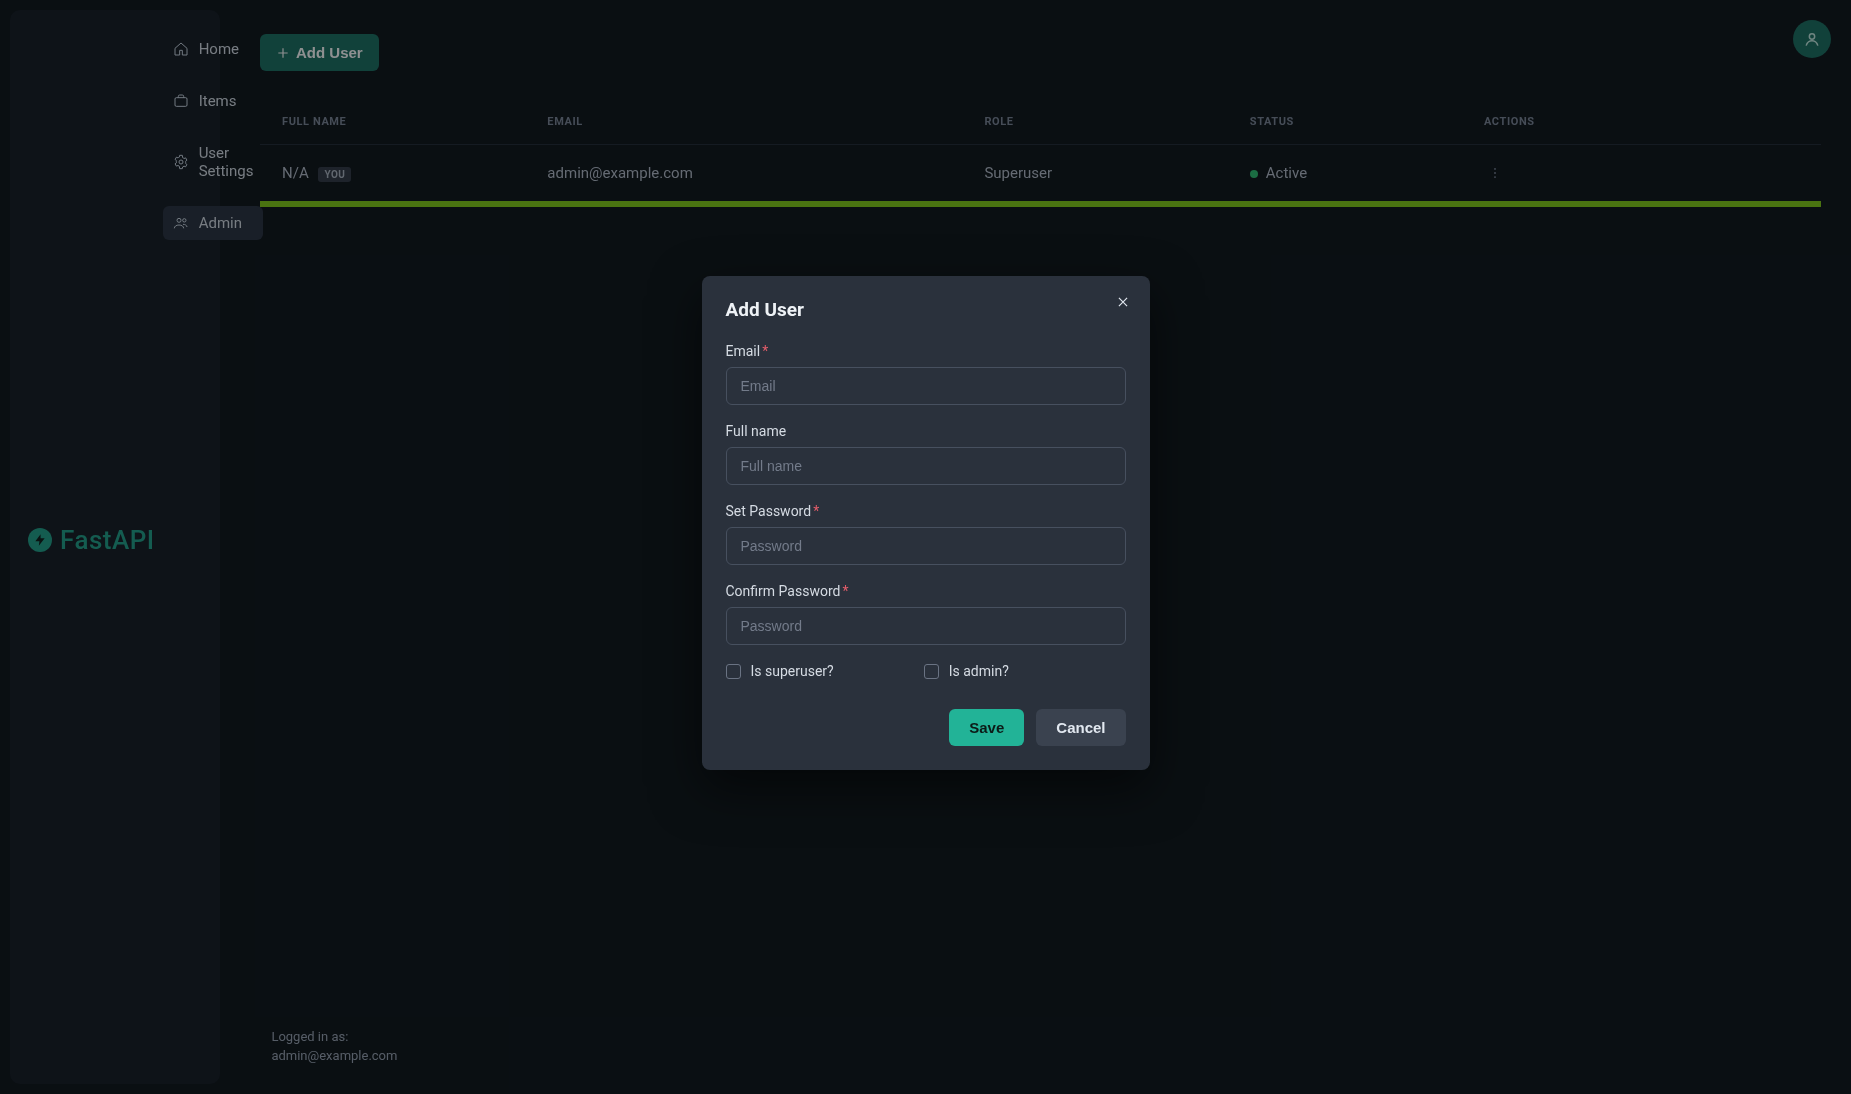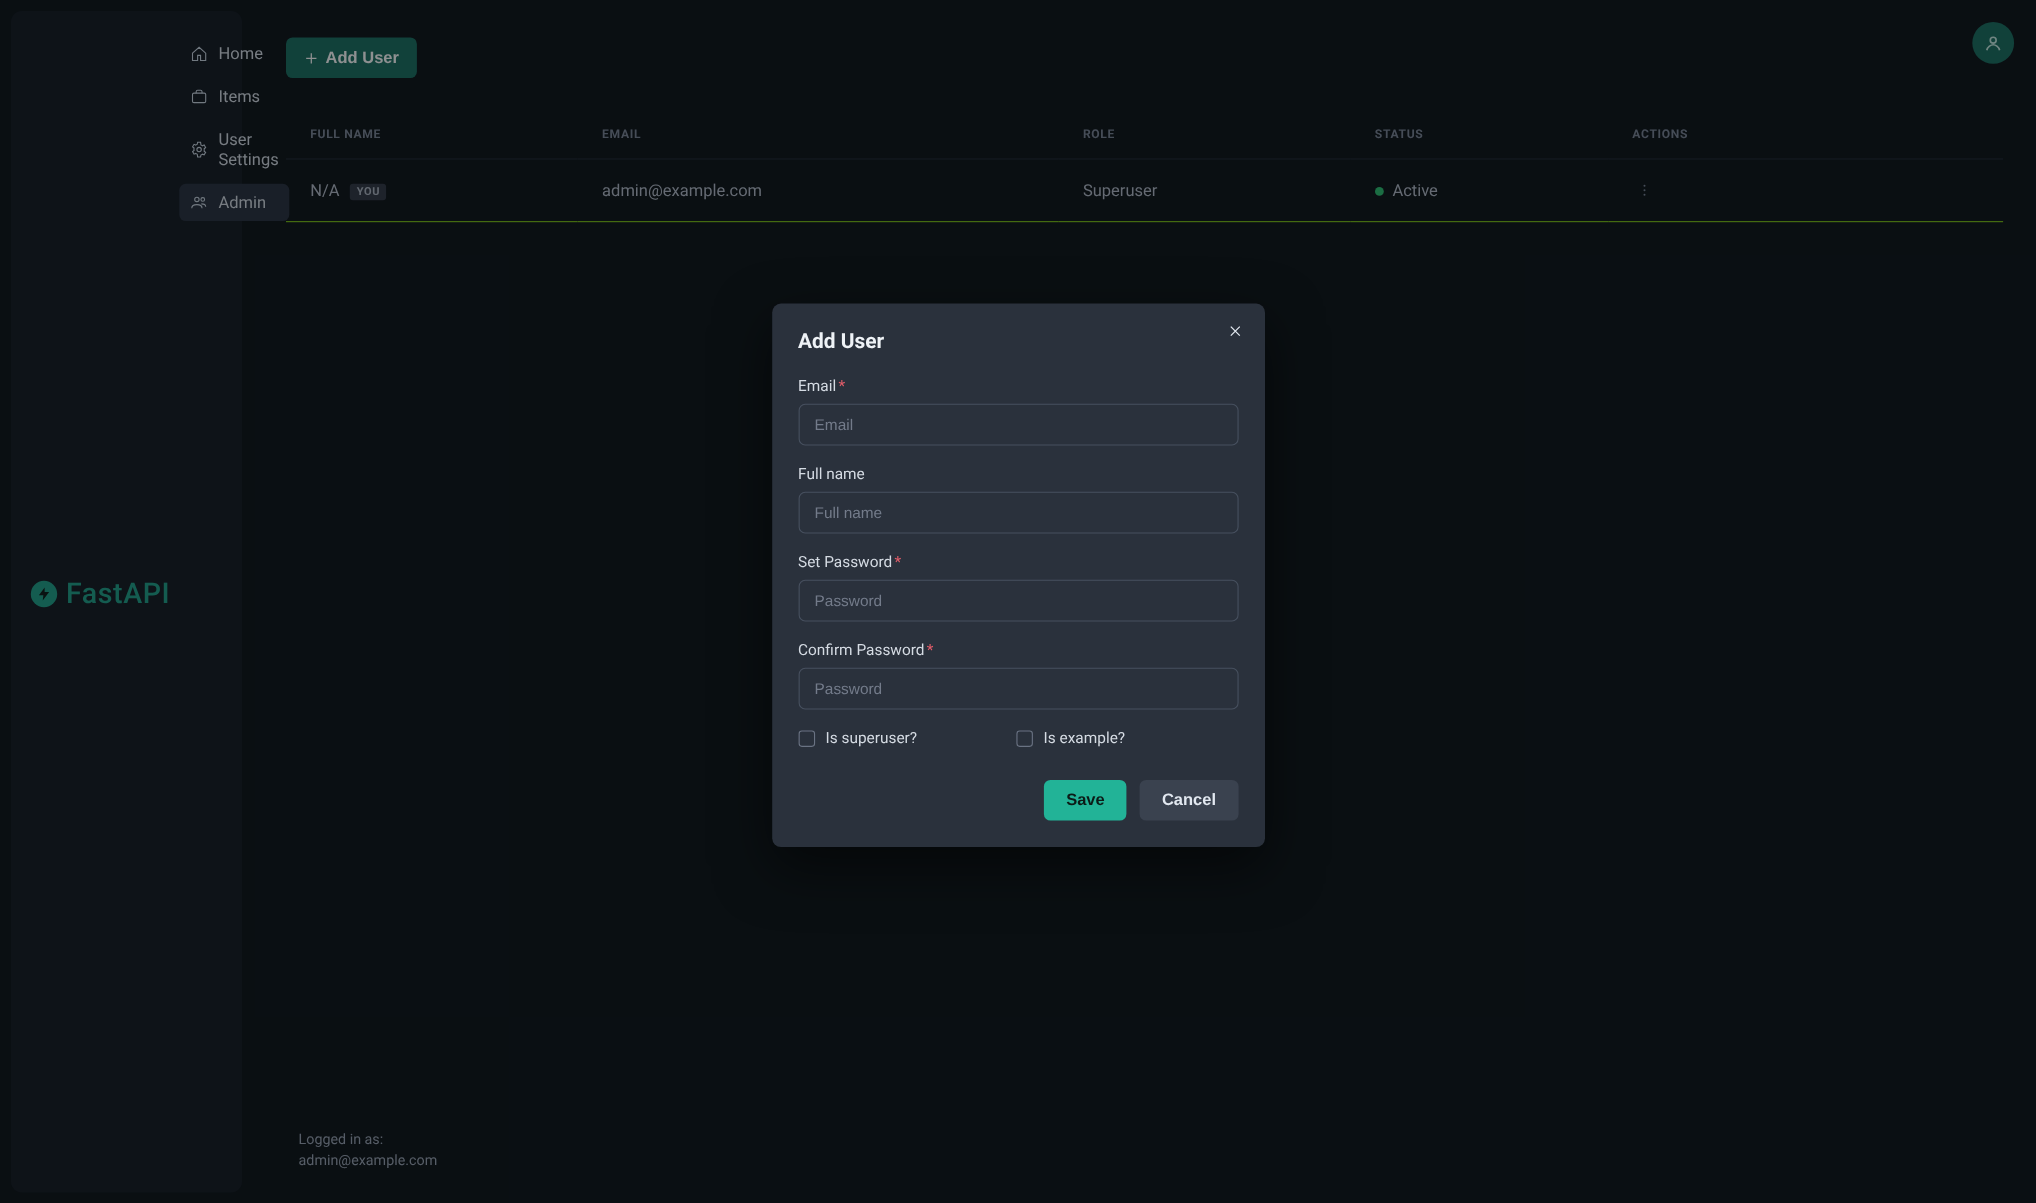--- a/index.html
+++ b/index.html
@@ -35,21 +35,21 @@
     color: #22a189;
     letter-spacing: 0.5px;
   }
   .logo-mark {
     width: 24px; height: 24px;
     border-radius: 50%;
     background: #22a189;
     display: flex; align-items: center; justify-content: center;
   }
   .logo-mark svg { display: block; }
-  .nav { display: flex; flex-direction: column; gap: 5px; }
+  .nav { display: flex; flex-direction: column; gap: 18px; }
   .nav-item {
     display: flex; align-items: center; gap: 10px;
     padding: 8px 10px;
     border-radius: 6px;
     color: #d5dbe3;
     cursor: pointer;
     font-size: 15px;
   }
   .nav-item.active { background: #2b3240; }
   .nav-item svg { flex: 0 0 auto; }
@@ -99,21 +99,21 @@
     font-weight: 700;
     letter-spacing: 0.6px;
     color: #7c8596;
     padding: 16px 22px;
     border-bottom: 1px solid #232a36;
   }
   .table td {
     padding: 16px 22px;
     font-size: 15px;
     color: #b4bbc8;
-    border-bottom: 1px solid #84cc16;
+    border-bottom: 6px solid #84cc16;
   }
   .you-badge {
     display: inline-block;
     background: #343a46;
     color: #aeb5c2;
     font-size: 10px;
     font-weight: 700;
     padding: 2px 6px;
     border-radius: 3px;
     margin-left: 6px;
@@ -379,21 +379,21 @@
       <input class="form-input" type="password" placeholder="Password" style="">
     </div>
 
     <div class="check-row">
       <label class="check">
         <span class="check-box"></span>
         <span>Is superuser?</span>
       </label>
       <label class="check">
         <span class="check-box"></span>
-        <span>Is example?</span>
+        <span>Is admin?</span>
       </label>
     </div>
 
     <div class="modal-actions">
       <button class="btn btn-primary">Save</button>
       <button class="btn btn-secondary">Cancel</button>
     </div>
   </div>
 </div>
 

